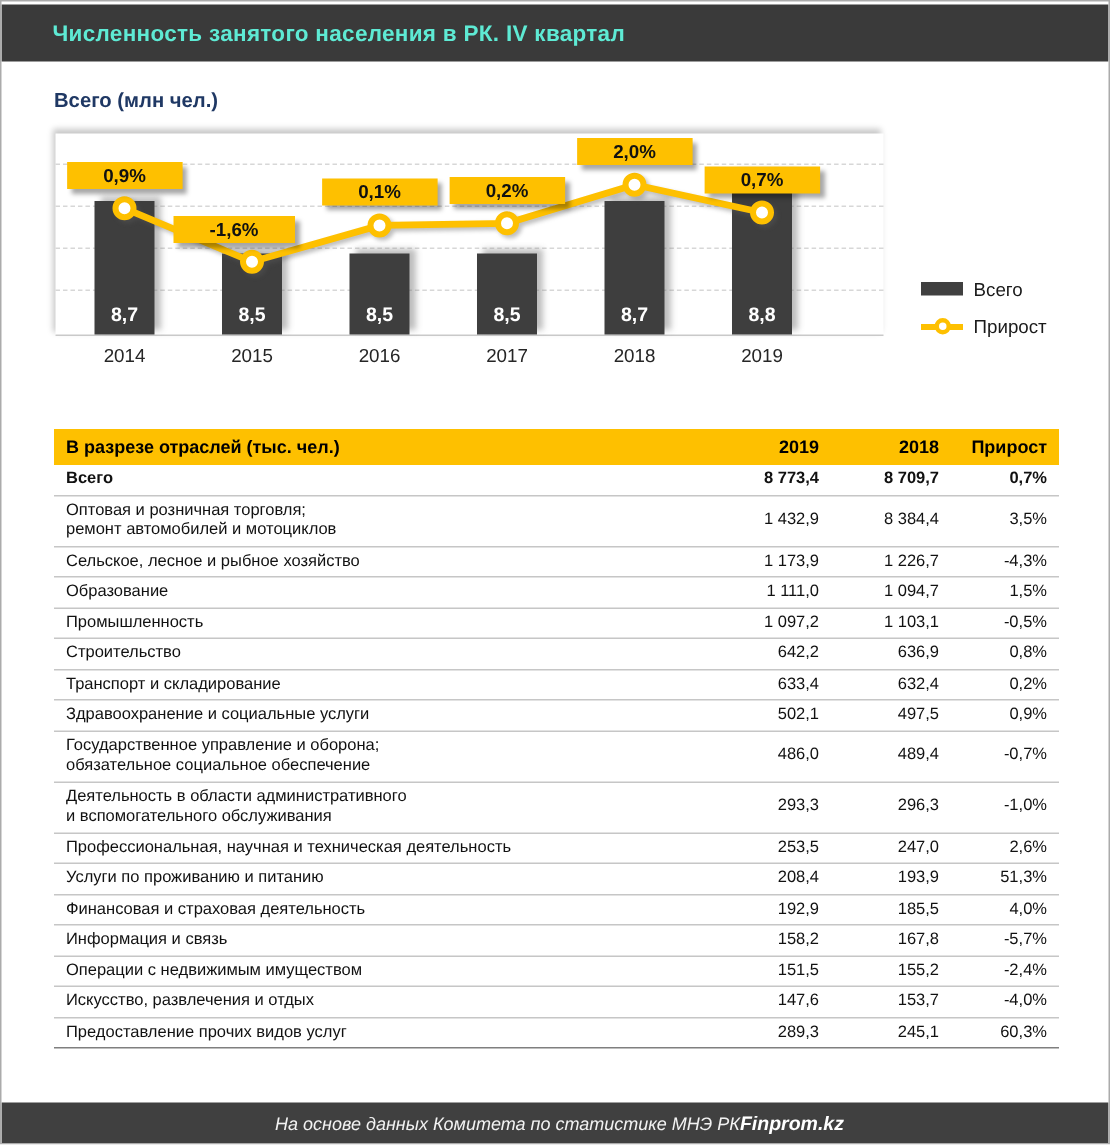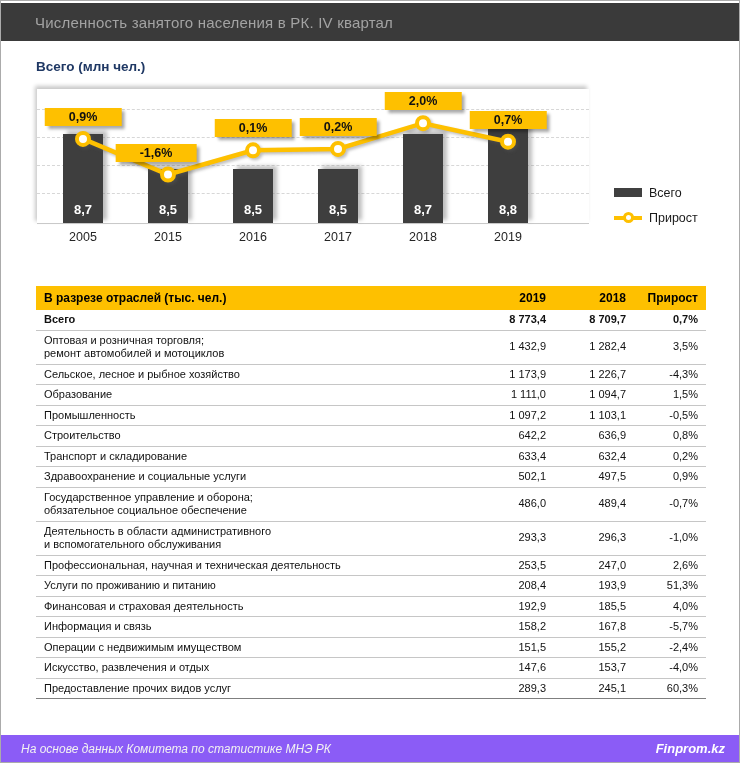--- a/index.html
+++ b/index.html
@@ -2,23 +2,23 @@
 <html lang="ru"><head>
 <meta charset="utf-8">
 <style>
   html,body{margin:0;padding:0;background:#fff;}
   .page{position:relative;width:740px;height:763px;box-sizing:border-box;
     background:#fff;border:1px solid #ababab;overflow:hidden;
     font-family:"Liberation Sans",sans-serif;color:#1a1a1a;}
   
   .titlebar{position:absolute;top:2px;left:0;right:0;height:38px;background:#3a3a3a;
     display:flex;align-items:center;padding-left:34px;box-sizing:border-box;}
-  .titlebar .t{color:#a3a3a3;font-size:15px;font-weight:normal;letter-spacing:.2px;}
-  .footerbar{position:absolute;left:0;right:0;bottom:0;height:27px;background:#8b5cf6;
-    display:flex;align-items:center;justify-content:space-between;
+  .titlebar .t{color:#5eead4;font-size:15px;font-weight:bold;letter-spacing:.2px;}
+  .footerbar{position:absolute;left:0;right:0;bottom:0;height:27px;background:#404040;
+    display:flex;align-items:center;justify-content:center;
     padding:0 14px 0 20px;box-sizing:border-box;}
   .footerbar .src{color:#f2f2f2;font-size:12px;font-style:italic;}
   .footerbar .brand{color:#fff;font-size:13px;font-weight:bold;font-style:italic;}
   
   .chart-subtitle{position:absolute;left:35px;top:58px;font-size:13.5px;font-weight:bold;color:#1f3864;text-align:center;}
   .plot{position:absolute;left:36px;top:88px;width:552px;height:134px;background:#fff;
     border-bottom:1px solid #c9c9c9;box-shadow:-2px -3px 4px rgba(0,0,0,.22);}
   .gridline{position:absolute;left:0;right:0;height:0;border-top:1px dashed #d7d7d7;}
   .bar{position:absolute;bottom:0;box-shadow:4px -3px 4px rgba(110,110,110,.45);}
   .bar .bval{position:absolute;bottom:6px;left:0;right:0;text-align:center;
@@ -94,21 +94,21 @@
         <circle cx="471" cy="52.7" r="6" fill="#fff" stroke="#FEC000" stroke-width="4"></circle>
       </svg>
       <div class="callout" style="left: 46px; top: 18.8936px;">0,9%</div>
       <div class="callout" style="left: 119px; top: 54.5319px;">-1,6%</div>
       <div class="callout" style="left: 216px; top: 30.2979px;">0,1%</div>
       <div class="callout" style="left: 301px; top: 28.8723px;">0,2%</div>
       <div class="callout" style="left: 386px; top: 3.21277px;">2,0%</div>
       <div class="callout" style="left: 471px; top: 21.7447px;">0,7%</div>
     </div>
   <div class="xlabels" id="xlabels">
-      <div class="xlabel" style="left: 46px;">2005</div>
+      <div class="xlabel" style="left: 46px;">2014</div>
       <div class="xlabel" style="left: 131px;">2015</div>
       <div class="xlabel" style="left: 216px;">2016</div>
       <div class="xlabel" style="left: 301px;">2017</div>
       <div class="xlabel" style="left: 386px;">2018</div>
       <div class="xlabel" style="left: 471px;">2019</div>
     </div>
 
   <div class="legend">
     <div class="legend-row">
       <span class="sw-bar"></span>
@@ -142,21 +142,21 @@
         <tr class="bold">
           <td class="lab">Всего</td>
           <td>8 773,4</td>
           <td>8 709,7</td>
           <td>0,7%</td>
         </tr>
         <tr>
           <td class="lab">Оптовая и розничная торговля;
 ремонт автомобилей и мотоциклов</td>
           <td>1 432,9</td>
-          <td>1 282,4</td>
+          <td>8 384,4</td>
           <td>3,5%</td>
         </tr>
         <tr>
           <td class="lab">Сельское, лесное и рыбное хозяйство</td>
           <td>1 173,9</td>
           <td>1 226,7</td>
           <td>-4,3%</td>
         </tr>
         <tr>
           <td class="lab">Образование</td>

